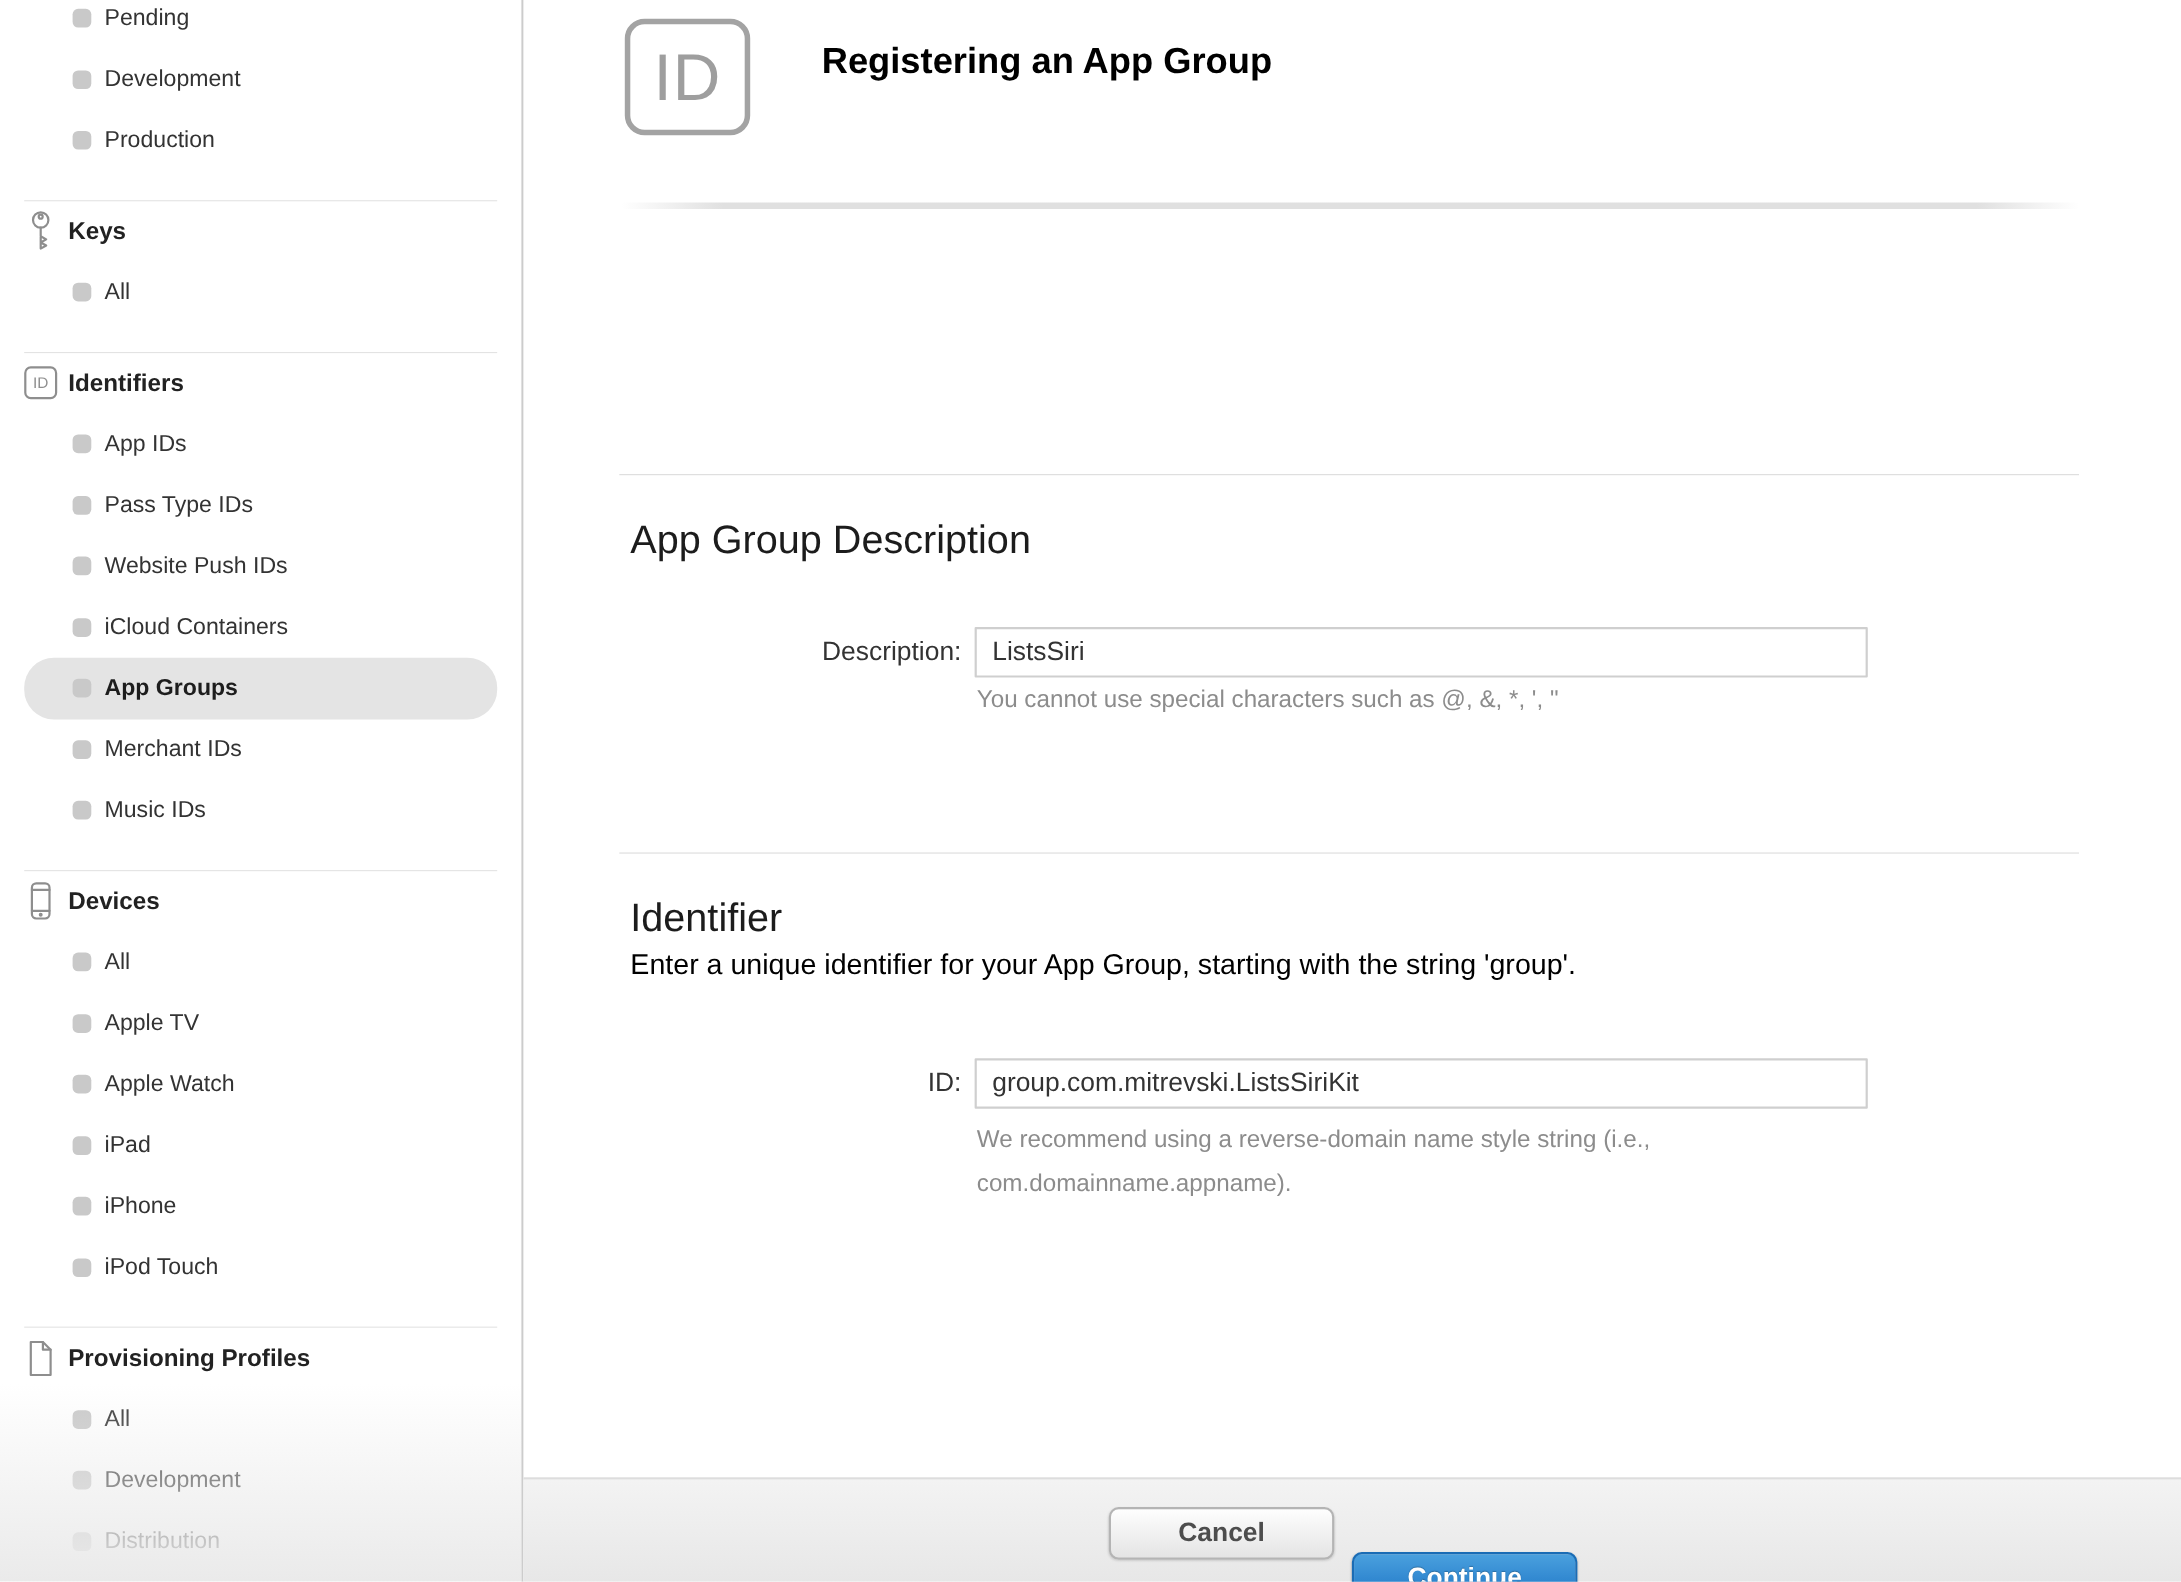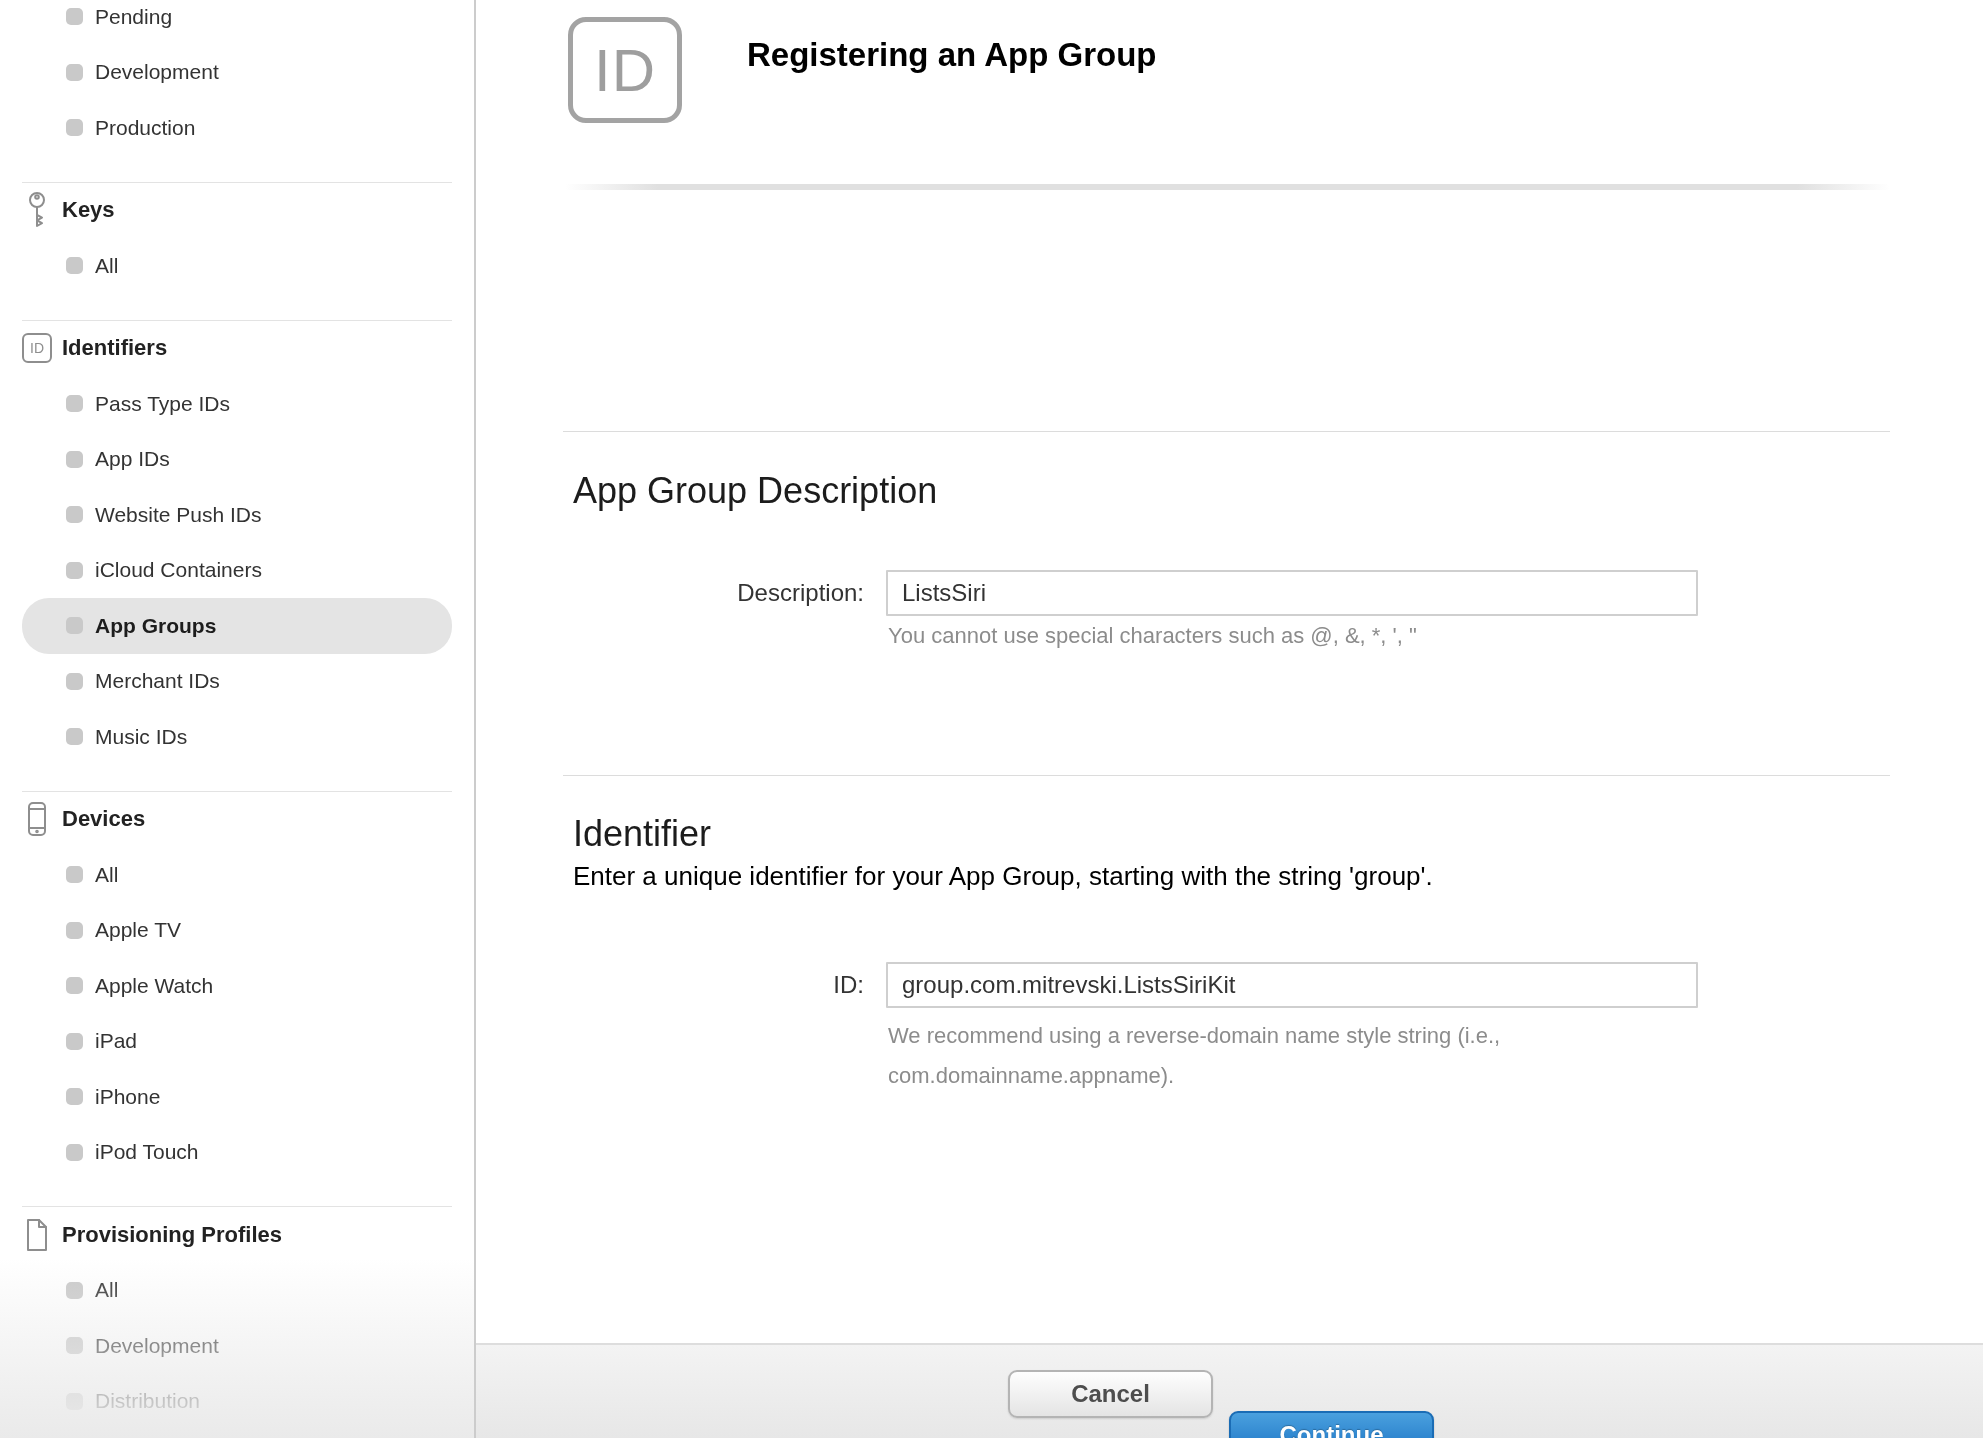--- a/index.html
+++ b/index.html
@@ -70,21 +70,21 @@
     font-size:25px;line-height:37px;color:#383838;
   }
   .rule{position:absolute;left:87px;width:1327px;height:1px;background:#dcdcdc;}
   #rule1{top:431px;} #rule2{top:775px;}
   .section-heading{position:absolute;left:97px;font-size:36px;font-weight:400;color:#1c1c1c;}
   #heading-desc{top:470px;} #heading-ident{top:813px;}
   .section-sub{position:absolute;left:97px;top:861px;font-size:26px;color:#000000;}
   .form-row{position:absolute;left:0;display:flex;align-items:center;}
   #row-desc{top:570px;} #row-id{top:962px;}
   .form-label{
-    flex:0 0 410px;box-sizing:border-box;padding-right:22px;text-align:right;
+    flex:0 0 410px;box-sizing:border-box;padding-right:12px;text-align:right;
     font-size:24px;color:#333333;
   }
   .form-input{
     width:812px;height:46px;box-sizing:border-box;
     border:2px solid #cfcfcf;background:#ffffff;border-radius:1px;
     font-family:"Liberation Sans","DejaVu Sans",sans-serif;
     font-size:24px;color:#333333;padding:0 14px;outline:none;
   }
   .field-note{position:absolute;left:412px;font-size:22px;color:#8c8c8c;}
   #note-desc{top:623px;}
@@ -152,25 +152,25 @@
     <div class="sb-divider"></div>
 
     <div class="sb-header">
       <span class="sb-icon">
         <span class="idbox">ID</span>
       </span>
       <span>Identifiers</span>
     </div>
     <div class="sb-item">
       <span class="bullet"></span>
+      <span class="sb-label">App IDs</span>
+    </div>
+    <div class="sb-item">
+      <span class="bullet"></span>
       <span class="sb-label">Pass Type IDs</span>
-    </div>
-    <div class="sb-item">
-      <span class="bullet"></span>
-      <span class="sb-label">App IDs</span>
     </div>
     <div class="sb-item">
       <span class="bullet"></span>
       <span class="sb-label">Website Push IDs</span>
     </div>
     <div class="sb-item">
       <span class="bullet"></span>
       <span class="sb-label">iCloud Containers</span>
     </div>
     <div class="sb-item selected">

